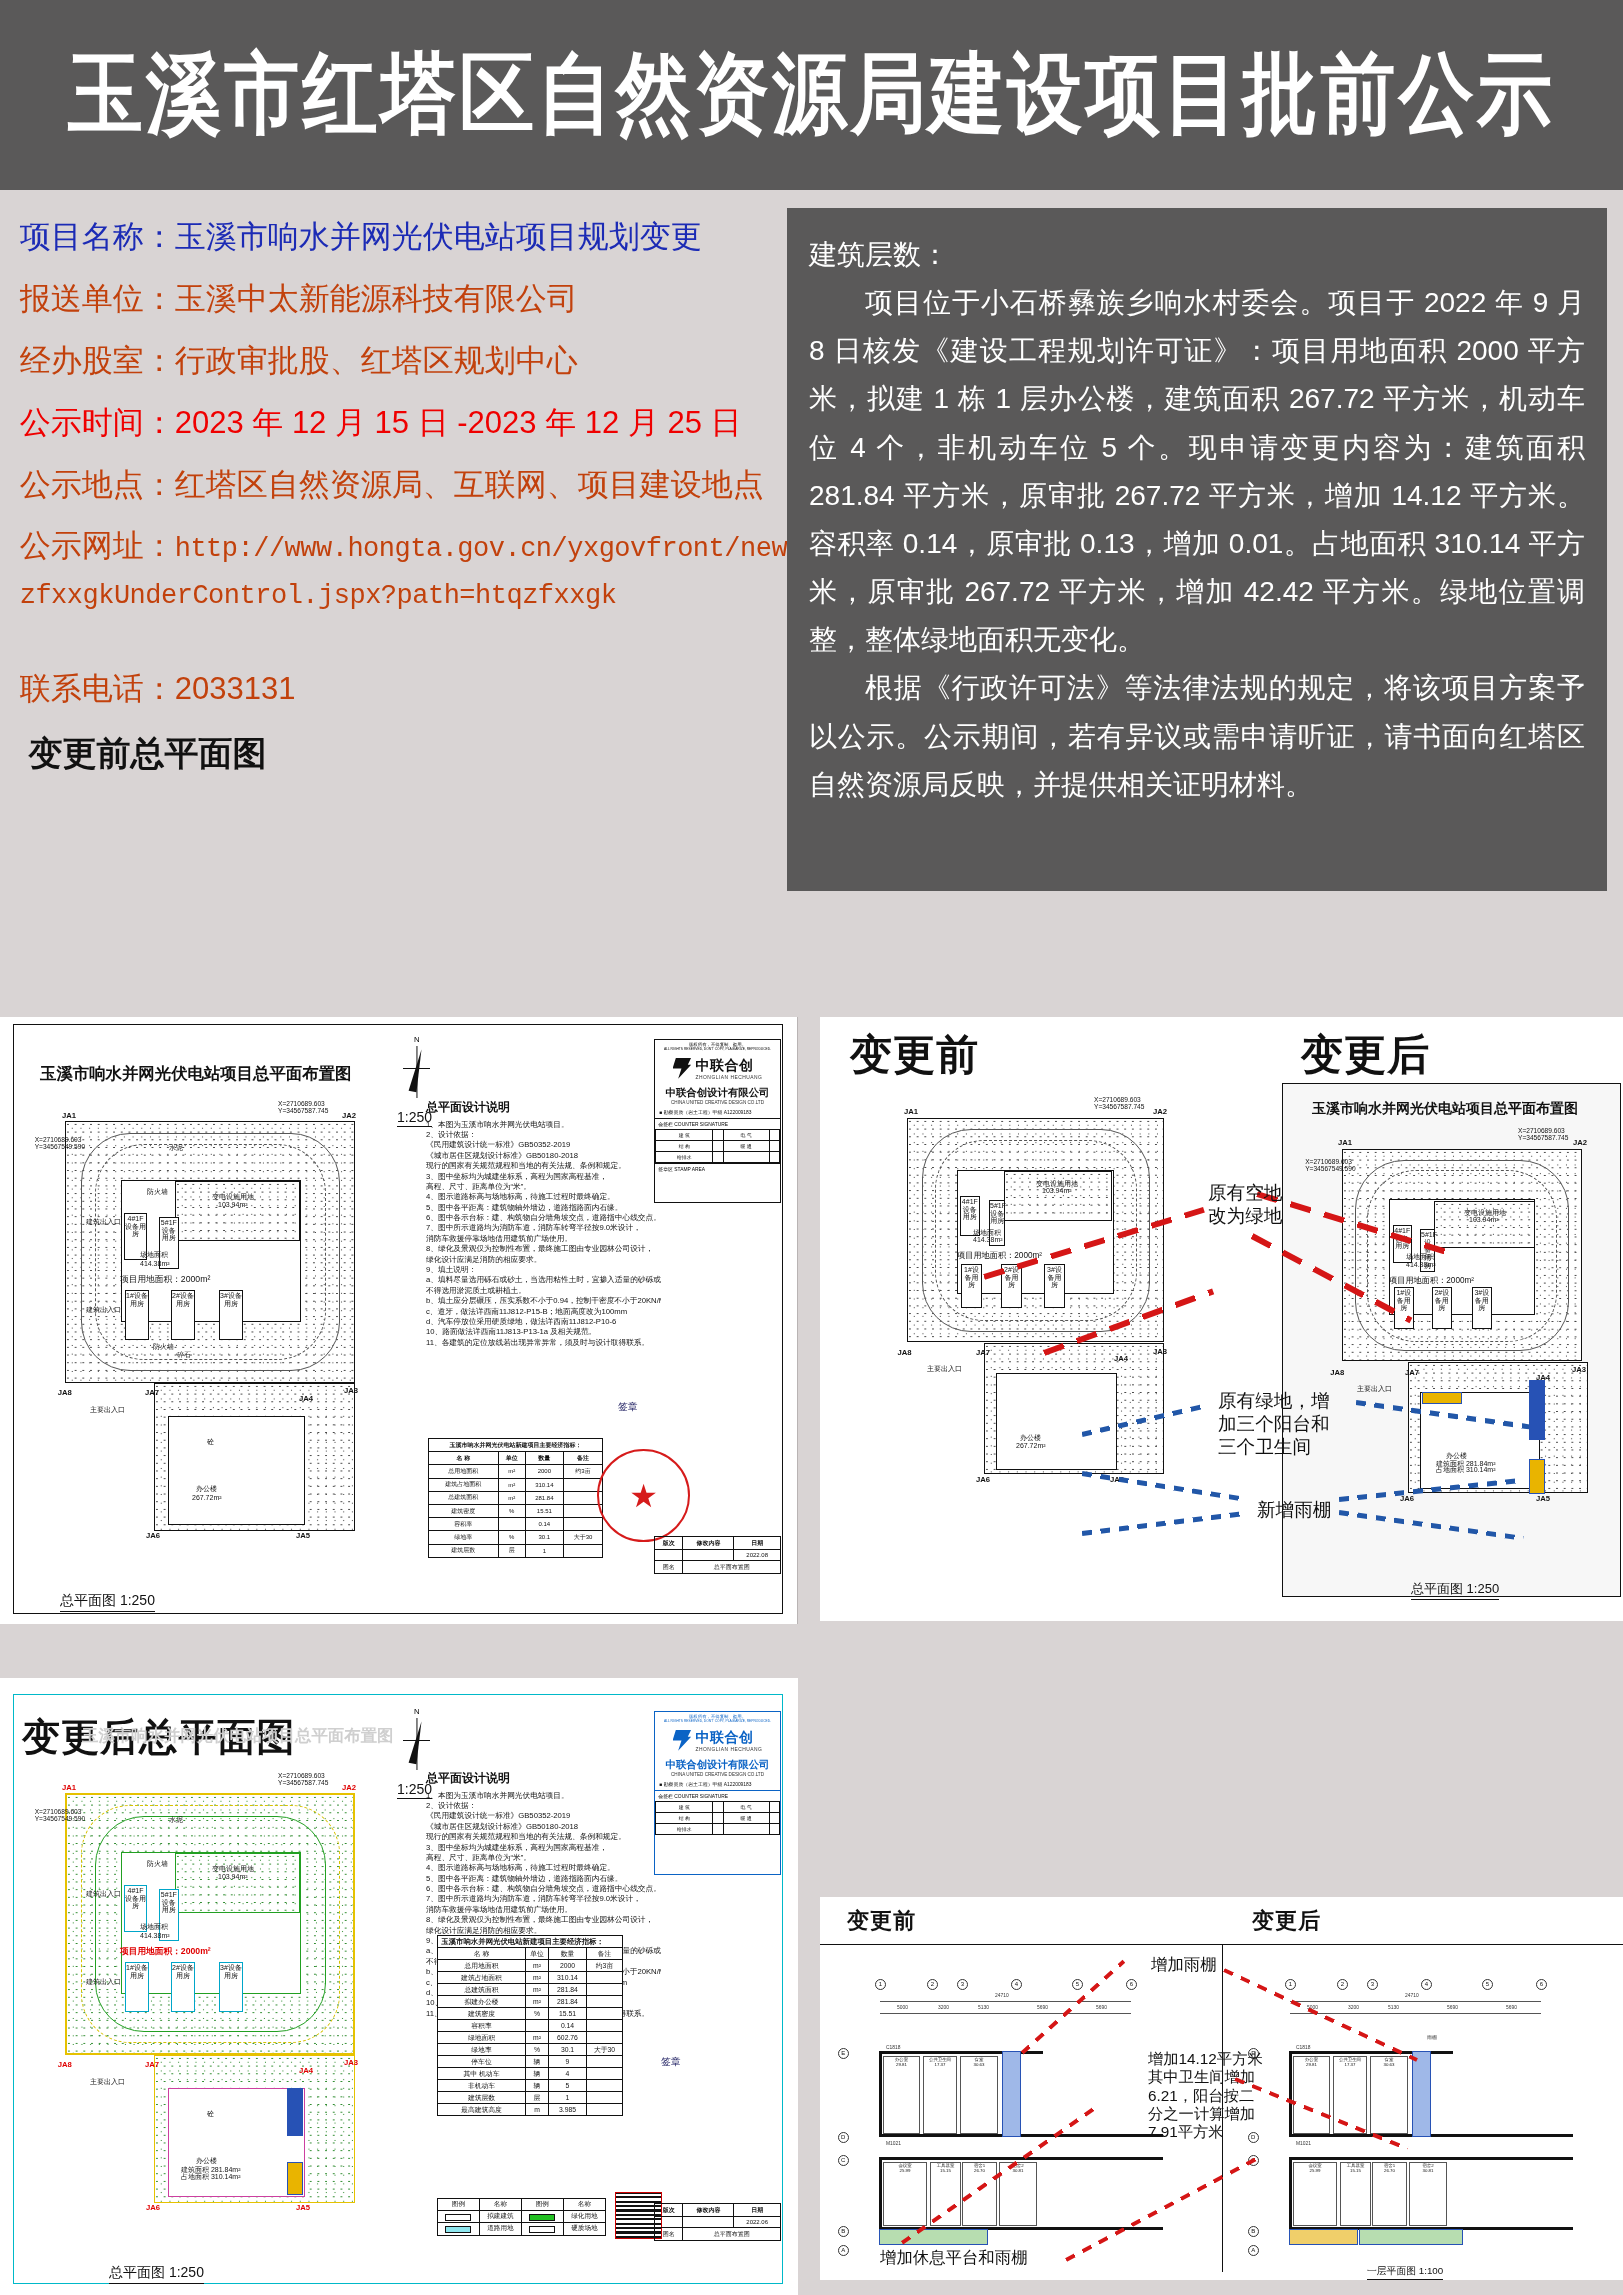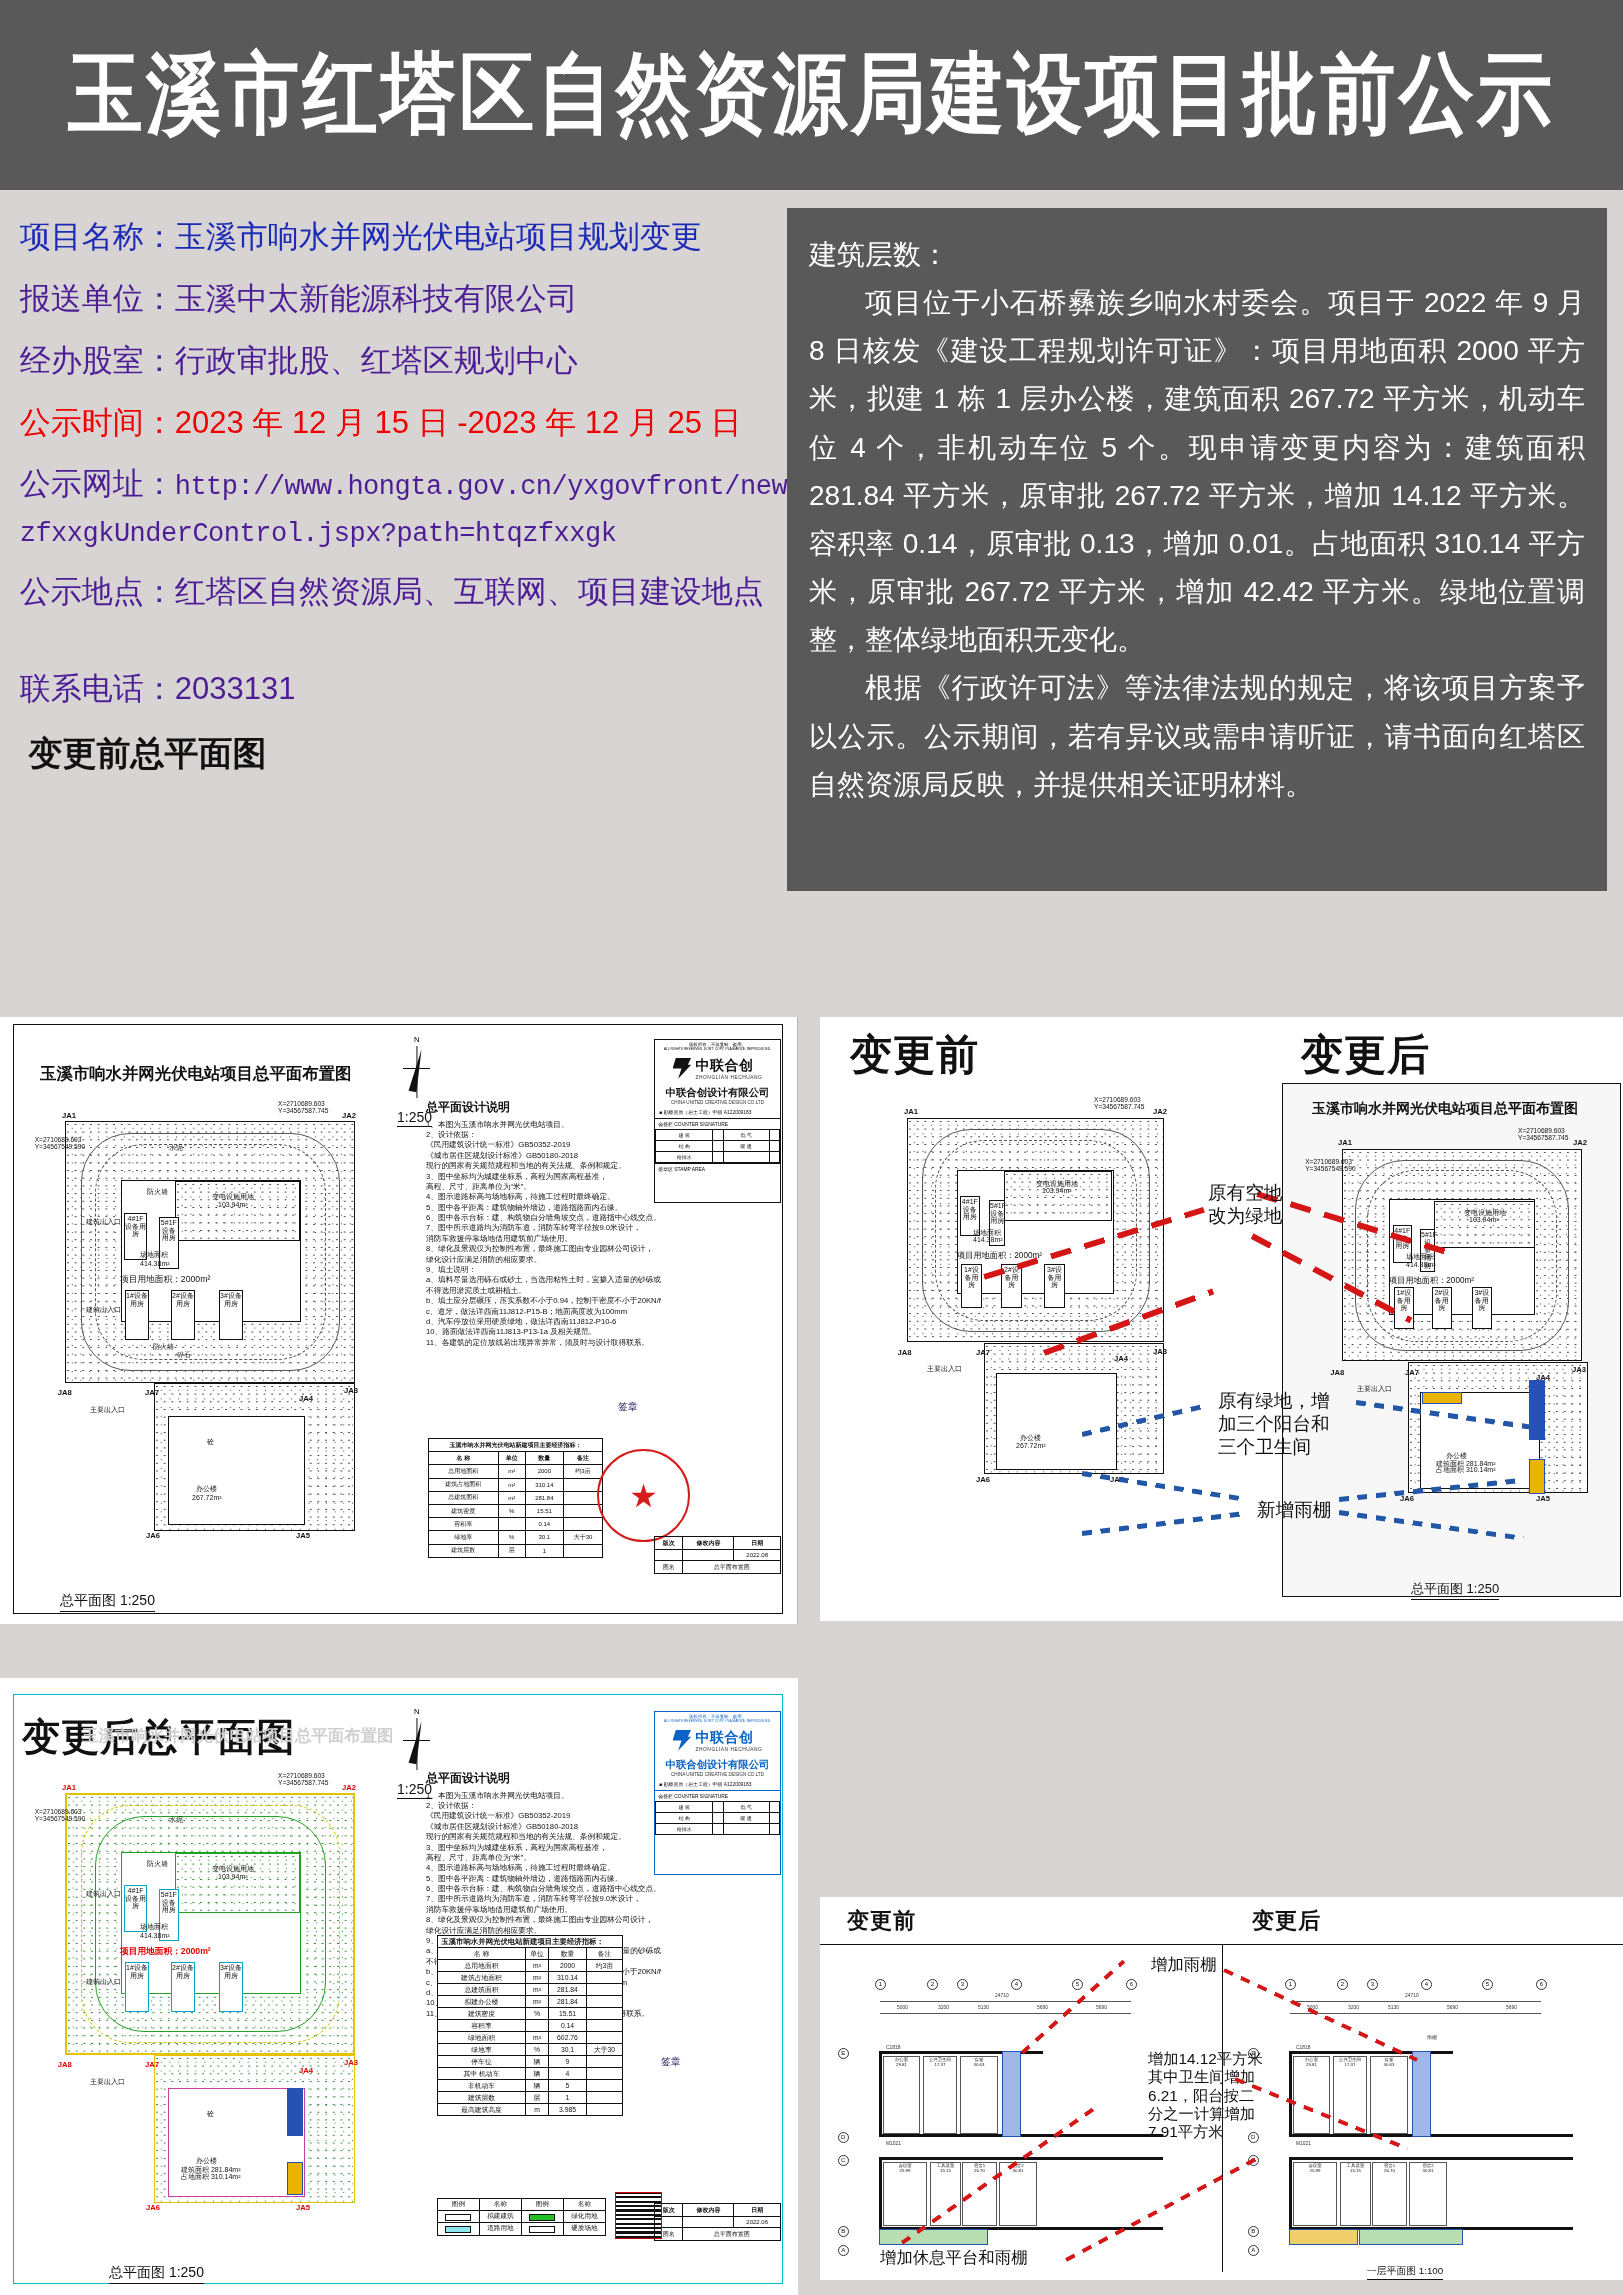--- a/index.html
+++ b/index.html
@@ -28,21 +28,21 @@
 
   
   .left-info {
     position: absolute; left: 19.7px; top: 213px; width: 771px;
     color: #1a1a1a;
     font-size: 31px;
     line-height: 1.55;
   }
   .info-row { margin-bottom: 14px; white-space: nowrap; }
   .info-row.wrap { white-space: normal; }
-  .label { color: #4c1d95; }
+  .label { color: #c2410c; }
   .val-blue { color: #1c2bb5; }
   .lbl-blue { color: #1c2bb5; }
   .val-red, .lbl-red { color: #ef0000; }
   .mono { font-family: "Liberation Mono", "DejaVu Sans Mono", monospace; font-size: 27px; letter-spacing: -0.5px; }
   .url-block { line-height: 1.5; word-break: break-all; }
   .spacer-sm { height: 25px; }
   .contact { margin-top: 9.8px; }
   .plan-caption-before {
     font-size: 34px; font-weight: bold; color: #111; margin-top: 5.5px; padding-left: 8.7px;
   }
@@ -212,25 +212,25 @@
   </div>
   <div class="info-row">
     <span class="label">报送单位：</span><span class="label">玉溪中太新能源科技有限公司</span>
   </div>
   <div class="info-row">
     <span class="label">经办股室：</span><span class="label">行政审批股、红塔区规划中心</span>
   </div>
   <div class="info-row">
     <span class="lbl-red">公示时间：</span><span class="val-red">2023 年 12 月 15 日 -2023 年 12 月 25 日</span>
   </div>
+  <div class="info-row wrap">
+    <span class="label">公示地点：</span><span class="label">红塔区自然资源局、互联网、项目建设地点</span>
+  </div>
   <div class="info-row wrap url-block">
     <span class="label">公示网址：</span><span class="label mono">http://www.hongta.gov.cn/yxgovfront/newzfxxgkUnderControl.jspx?path=htqzfxxgk</span>
-  </div>
-  <div class="info-row wrap">
-    <span class="label">公示地点：</span><span class="label">红塔区自然资源局、互联网、项目建设地点</span>
   </div>
   <div class="spacer-sm"></div>
   <div class="info-row contact">
     <span class="label">联系电话：</span><span class="label">2033131</span>
   </div>
   <div class="plan-caption-before">变更前总平面图</div>
 </div>
 
 <div class="right-panel">
   <p>建筑层数：</p>

